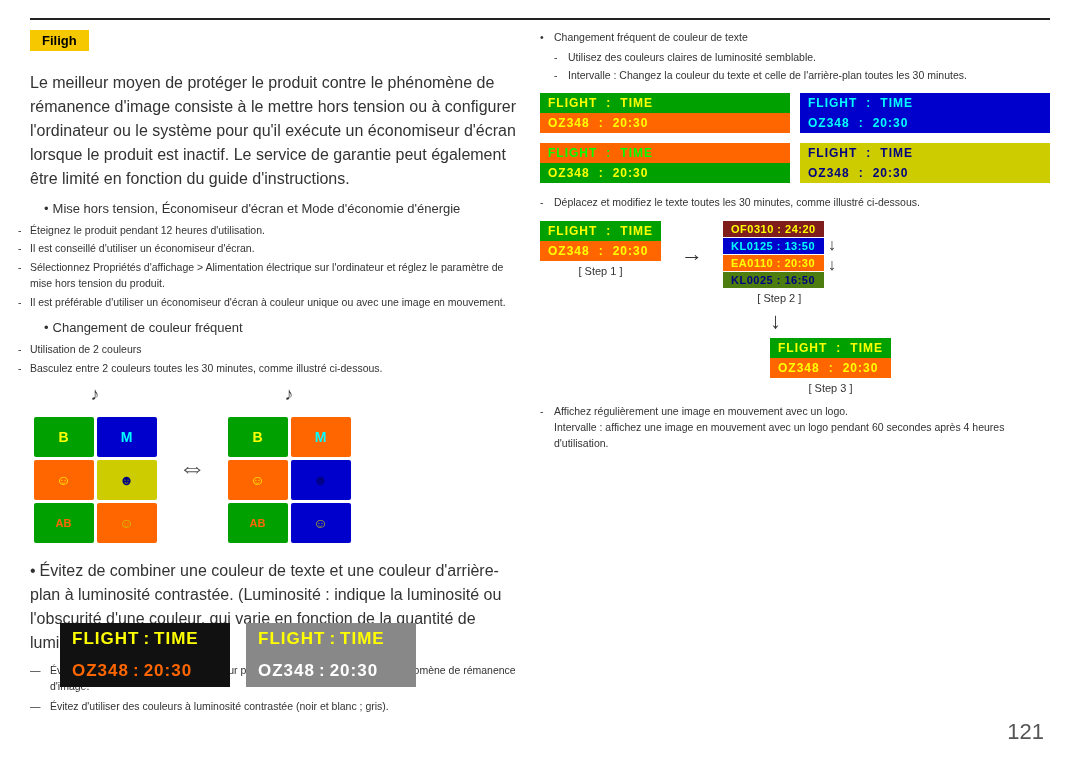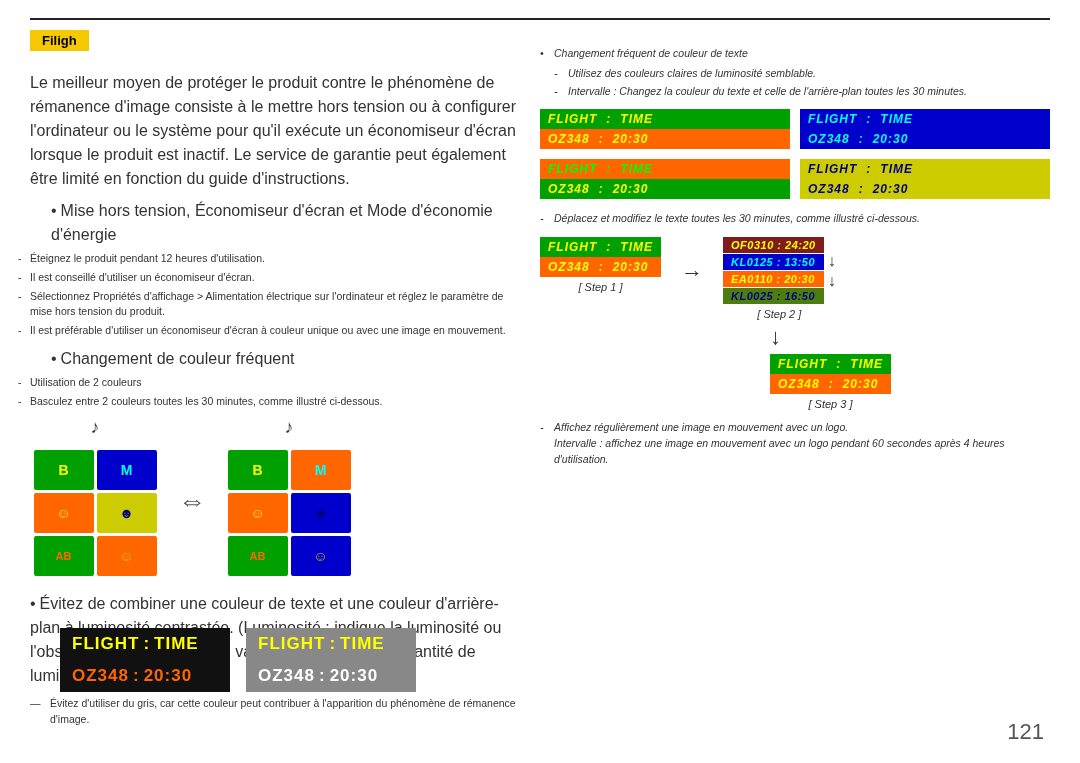--- a/index.html
+++ b/index.html
@@ -39,23 +39,22 @@
       position: absolute;
       left: 30px;
       top: 30px;
       width: 490px;
     }
 
     
     .right-col {
       position: absolute;
       left: 540px;
-      top: 46px;
+      top: 30px;
       width: 510px;
-      font-style: italic;
     }
 
     
     .section-heading {
       background: #f5c800;
       color: #000;
       font-weight: bold;
       font-size: 13px;
       padding: 3px 12px;
       display: inline-block;
@@ -63,23 +62,23 @@
     }
 
     .body-text {
       font-size: 16px;
       color: #333;
       line-height: 1.5;
       margin-bottom: 8px;
     }
 
     .bullet-item {
-      margin-left: 21px;
+      margin-left: 14px;
       margin-bottom: 4px;
-      font-size: 16px;
+      font-size: 13px;
       line-height: 1.5;
     }
 
     .sub-bullet {
       margin-bottom: 3px;
       font-size: 10.5px;
       line-height: 1.5;
       position: relative;
     }
     .sub-bullet::before {
@@ -364,20 +363,21 @@
         <div class="icon-cell" style="background:#0000cc;color:#cccc00;font-size:14px;">☺</div>
       </div>
     </div>
   </div>
 
   <div class="body-text" style="margin-top:6px;">
     <span style="margin-right:4px;">•</span><span>Évitez de combiner une couleur de texte et une couleur d'arrière-plan à luminosité contrastée. (Luminosité : indique la luminosité ou l'obscurité d'une couleur, qui varie en fonction de la quantité de lumière émise.)</span>
   </div>
 
   <div class="em-dash-text" style="margin-bottom:4px;">Évitez d'utiliser du gris, car cette couleur peut contribuer à l'apparition du phénomène de rémanence d'image.</div>
+  <div class="em-dash-text" style="margin-bottom:12px;">Évitez d'utiliser des couleurs à luminosité contrastée (noir et blanc ; gris).</div>
 
   <div class="bottom-displays">
 
     <div class="large-flight-display">
       <div class="lfd-row1" style="background:#111111;color:#ffff00;">
         <span>FLIGHT</span>
         <span style="margin:0 4px;">:</span>
         <span>TIME</span>
       </div>
       <div class="lfd-row2" style="background:#111111;color:#ff6600;">

